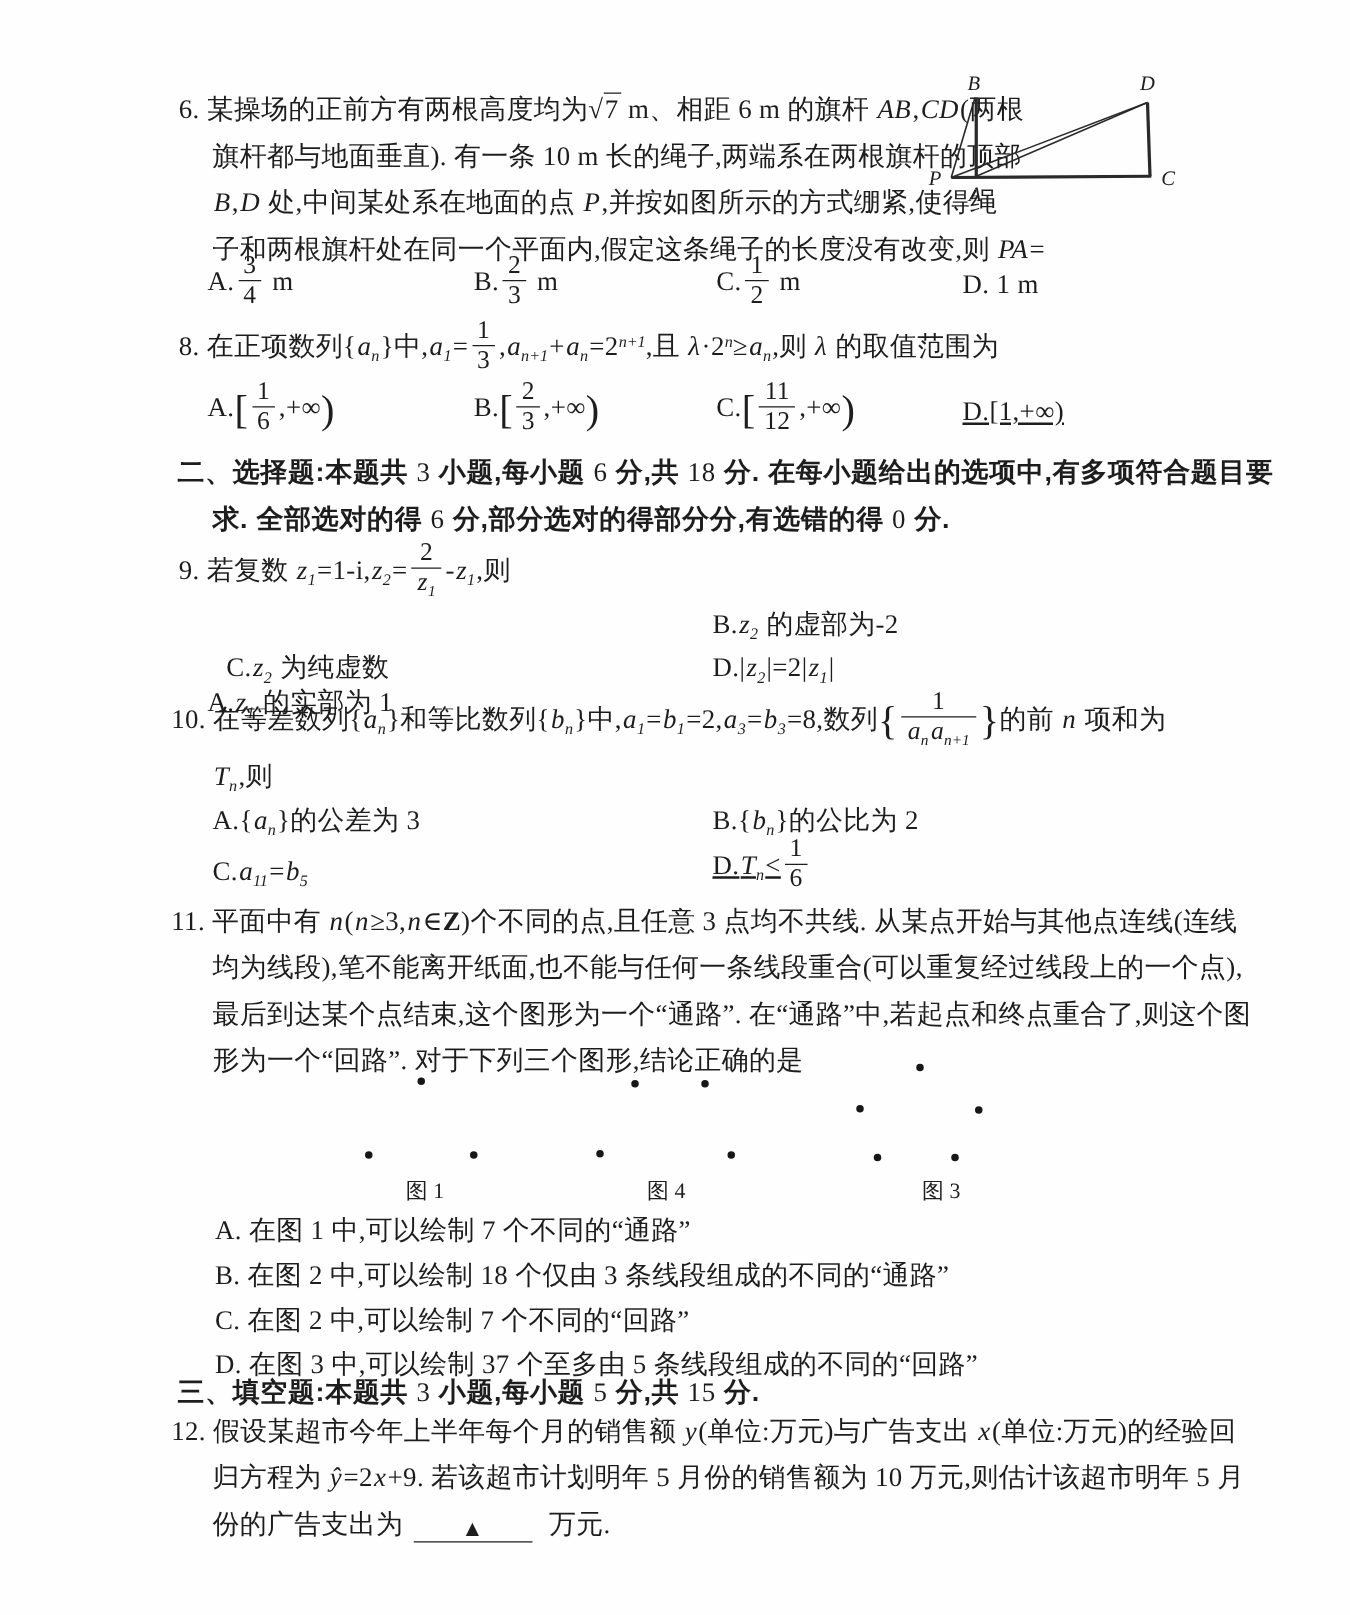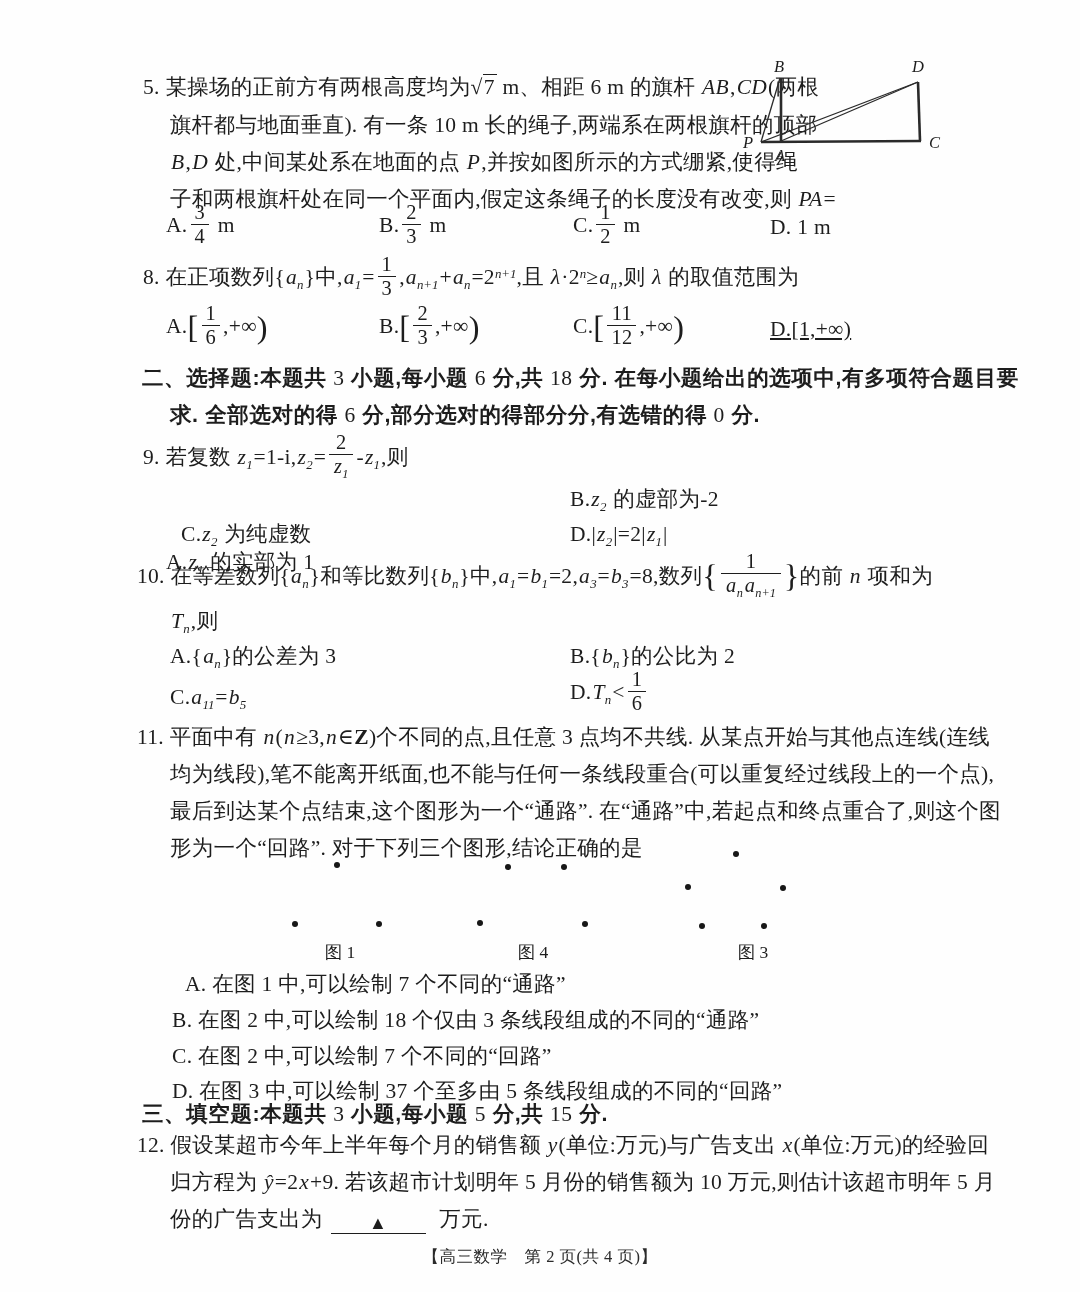--- a/index.html
+++ b/index.html
@@ -52,21 +52,21 @@
   .footer{
     position:absolute;top:1246px;left:0;width:100%;
     text-align:center;font-size:16.5px;color:#2a2a2a;letter-spacing:0.5px;
   }
 </style>
 </head>
 <body>
 
 <div class="page">
   <div id="doc">
-      <div class="tl" style="left: 143px; top: 74px;"><span class="t">5. 某操场的正前方有两根高度均为</span><span class="sqrtwrap"><span class="rad">√</span><span class="sqbar">7</span></span><span class="t"> m、相距 6 m 的旗杆 </span><span class="v">AB</span><span class="t">,</span><span class="v">CD</span><span class="t">(两根</span></div>
+      <div class="tl" style="left: 143px; top: 74px;"><span class="t">6. 某操场的正前方有两根高度均为</span><span class="sqrtwrap"><span class="rad">√</span><span class="sqbar">7</span></span><span class="t"> m、相距 6 m 的旗杆 </span><span class="v">AB</span><span class="t">,</span><span class="v">CD</span><span class="t">(两根</span></div>
       <div class="tl" style="left: 170px; top: 112px;"><span class="t">旗杆都与地面垂直). 有一条 10 m 长的绳子,两端系在两根旗杆的顶部</span></div>
       <div class="tl" style="left: 170px; top: 149px;"><span class="v">B</span><span class="t">,</span><span class="v">D</span><span class="t"> 处,中间某处系在地面的点 </span><span class="v">P</span><span class="t">,并按如图所示的方式绷紧,使得绳</span></div>
       <div class="tl" style="left: 170px; top: 186px;"><span class="t">子和两根旗杆处在同一个平面内,假定这条绳子的长度没有改变,则 </span><span class="v">PA</span><span class="t">=</span></div>
       <div class="tl" style="left: 166px; top: 204px;"><span class="t">A.</span><span class="frac"><span class="num">3</span><span class="den">4</span></span><span class="t"> m</span></div>
       <div class="tl" style="left: 379px; top: 204px;"><span class="t">B.</span><span class="frac"><span class="num">2</span><span class="den">3</span></span><span class="t"> m</span></div>
       <div class="tl" style="left: 573px; top: 204px;"><span class="t">C.</span><span class="frac"><span class="num">1</span><span class="den">2</span></span><span class="t"> m</span></div>
       <div class="tl" style="left: 770px; top: 214px;"><span class="t">D. 1 m</span></div>
       <div class="tl" style="left: 143px; top: 256px;"><span class="t">8. 在正项数列{</span><span class="v">a<sub>n</sub></span><span class="t">}中,</span><span class="v">a<sub>1</sub></span><span class="t">=</span><span class="frac"><span class="num">1</span><span class="den">3</span></span><span class="t">,</span><span class="v">a<sub>n+1</sub></span><span class="t">+</span><span class="v">a<sub>n</sub></span><span class="t">=2<sup>n+1</sup></span><span class="t">,且 </span><span class="v">λ</span><span class="t">·2<sup>n</sup></span><span class="t">≥</span><span class="v">a<sub>n</sub></span><span class="t">,则 </span><span class="v">λ</span><span class="t"> 的取值范围为</span></div>
       <div class="tl" style="left: 166px; top: 305px;"><span class="t">A.</span><span class="big">[</span><span class="frac"><span class="num">1</span><span class="den">6</span></span><span class="t">,+∞</span><span class="big">)</span></div>
       <div class="tl" style="left: 379px; top: 305px;"><span class="t">B.</span><span class="big">[</span><span class="frac"><span class="num">2</span><span class="den">3</span></span><span class="t">,+∞</span><span class="big">)</span></div>
@@ -77,26 +77,26 @@
       <div class="tl" style="left: 143px; top: 434px;"><span class="t">9. 若复数 </span><span class="v">z<sub>1</sub></span><span class="t">=1-i,</span><span class="v">z<sub>2</sub></span><span class="t">=</span><span class="frac"><span class="num">2</span><span class="den"><span class="v">z<sub>1</sub></span></span></span><span class="t">-</span><span class="v">z<sub>1</sub></span><span class="t">,则</span></div>
       <div class="tl" style="left: 166px; top: 509px; margin-top: 40px;"><span class="t">A.</span><span class="v">z<sub>1</sub></span><span class="t"> 的实部为 1</span></div>
       <div class="tl" style="left: 570px; top: 486px;"><span class="t">B.</span><span class="v">z<sub>2</sub></span><span class="t"> 的虚部为-2</span></div>
       <div class="tl" style="left: 181px; top: 521px;"><span class="t">C.</span><span class="v">z<sub>2</sub></span><span class="t"> 为纯虚数</span></div>
       <div class="tl" style="left: 570px; top: 521px;"><span class="t">D.|</span><span class="v">z<sub>2</sub></span><span class="t">|=2|</span><span class="v">z<sub>1</sub></span><span class="t">|</span></div>
       <div class="tl" style="left: 137px; top: 553px;"><span class="t">10. 在等差数列{</span><span class="v">a<sub>n</sub></span><span class="t">}和等比数列{</span><span class="v">b<sub>n</sub></span><span class="t">}中,</span><span class="v">a<sub>1</sub></span><span class="t">=</span><span class="v">b<sub>1</sub></span><span class="t">=2,</span><span class="v">a<sub>3</sub></span><span class="t">=</span><span class="v">b<sub>3</sub></span><span class="t">=8,数列</span><span class="big">{</span><span class="frac"><span class="num">1</span><span class="den"><span class="v">a<sub>n</sub></span><span class="v">a<sub>n+1</sub></span></span></span><span class="big">}</span><span class="t">的前 </span><span class="v">n</span><span class="t"> 项和为</span></div>
       <div class="tl" style="left: 170px; top: 608px;"><span class="v">T<sub>n</sub></span><span class="t">,则</span></div>
       <div class="tl" style="left: 170px; top: 643px;"><span class="t">A.{</span><span class="v">a<sub>n</sub></span><span class="t">}的公差为 3</span></div>
       <div class="tl" style="left: 570px; top: 643px;"><span class="t">B.{</span><span class="v">b<sub>n</sub></span><span class="t">}的公比为 2</span></div>
       <div class="tl" style="left: 170px; top: 684px;"><span class="t">C.</span><span class="v">a<sub>11</sub></span><span class="t">=</span><span class="v">b<sub>5</sub></span></div>
-      <div class="tl" style="left: 570px; top: 671px;"><span class="t">D.</span><span class="v">T<sub>n</sub></span><span class="t">&lt;</span><span class="frac"><span class="num">1</span><span class="den">6</span></span></div>
+      <div class="tl" style="left: 570px; top: 671px; text-decoration: underline;"><span class="t">D.</span><span class="v">T<sub>n</sub></span><span class="t">&lt;</span><span class="frac"><span class="num">1</span><span class="den">6</span></span></div>
       <div class="tl" style="left: 137px; top: 724px;"><span class="t">11. 平面中有 </span><span class="v">n</span><span class="t">(</span><span class="v">n</span><span class="t">≥3,</span><span class="v">n</span><span class="t">∈</span><span class="bb">Z</span><span class="t">)个不同的点,且任意 3 点均不共线. 从某点开始与其他点连线(连线</span></div>
       <div class="tl" style="left: 170px; top: 761px;"><span class="t">均为线段),笔不能离开纸面,也不能与任何一条线段重合(可以重复经过线段上的一个点),</span></div>
       <div class="tl" style="left: 170px; top: 798px;"><span class="t">最后到达某个点结束,这个图形为一个“通路”. 在“通路”中,若起点和终点重合了,则这个图</span></div>
       <div class="tl" style="left: 170px; top: 835px;"><span class="t">形为一个“回路”. 对于下列三个图形,结论正确的是</span></div>
-      <div class="tl" style="left: 172px; top: 971px; margin-left: 13px;"><span class="t">A. 在图 1 中,可以绘制 7 个不同的“通路”</span></div>
+      <div class="tl" style="left: 172px; top: 971px;"><span class="t">A. 在图 1 中,可以绘制 7 个不同的“通路”</span></div>
       <div class="tl" style="left: 172px; top: 1007px;"><span class="t">B. 在图 2 中,可以绘制 18 个仅由 3 条线段组成的不同的“通路”</span></div>
       <div class="tl" style="left: 172px; top: 1043px;"><span class="t">C. 在图 2 中,可以绘制 7 个不同的“回路”</span></div>
       <div class="tl" style="left: 172px; top: 1078px; font-family: Liberation Serif, serif;"><span class="t">D. 在图 3 中,可以绘制 37 个至多由 5 条线段组成的不同的“回路”</span></div>
       <div class="tl hdr" style="left: 142px; top: 1101px;"><span class="t">三、填空题:本题共 </span><span class="r">3</span><span class="t"> 小题,每小题 </span><span class="r">5</span><span class="t"> 分,共 </span><span class="r">15</span><span class="t"> 分.</span></div>
       <div class="tl" style="left: 137px; top: 1132px;"><span class="t">12. 假设某超市今年上半年每个月的销售额 </span><span class="v">y</span><span class="t">(单位:万元)与广告支出 </span><span class="v">x</span><span class="t">(单位:万元)的经验回</span></div>
       <div class="tl" style="left: 170px; top: 1169px;"><span class="t">归方程为 </span><span class="v">ŷ</span><span class="t">=2</span><span class="v">x</span><span class="t">+9. 若该超市计划明年 5 月份的销售额为 10 万元,则估计该超市明年 5 月</span></div>
       <div class="tl" style="left: 170px; top: 1206px;"><span class="t">份的广告支出为</span><span class="blank">▲</span><span class="t"> 万元.</span></div>
     </div>
   <div id="q7fig" style="position: absolute; left: 740px; top: 55px;"><svg width="240" height="112" viewBox="0 0 240 112">
         <line x1="21" y1="87" x2="40" y2="23" stroke="#2a2a2a" stroke-width="1.3"></line>
@@ -127,14 +127,13 @@
       <div class="figlabel" style="left: 533px; top: 940px;">图 4</div>
       <div class="figbox" style="left: 660px; top: 845px; width: 145px; height: 93px;">
         <div class="dot" style="left: 73px; top: 6px;"></div>
         <div class="dot" style="left: 25px; top: 39px;"></div>
         <div class="dot" style="left: 120px; top: 40px;"></div>
         <div class="dot" style="left: 39px; top: 78px;"></div>
         <div class="dot" style="left: 101px; top: 78px;"></div>
       </div>
       <div class="figlabel" style="left: 753px; top: 940px;">图 3</div>
     </div>
-  <div class="footer">【高三数学　第 2 页(共 4 页)】</div>
 </div>
 
 </body></html>

